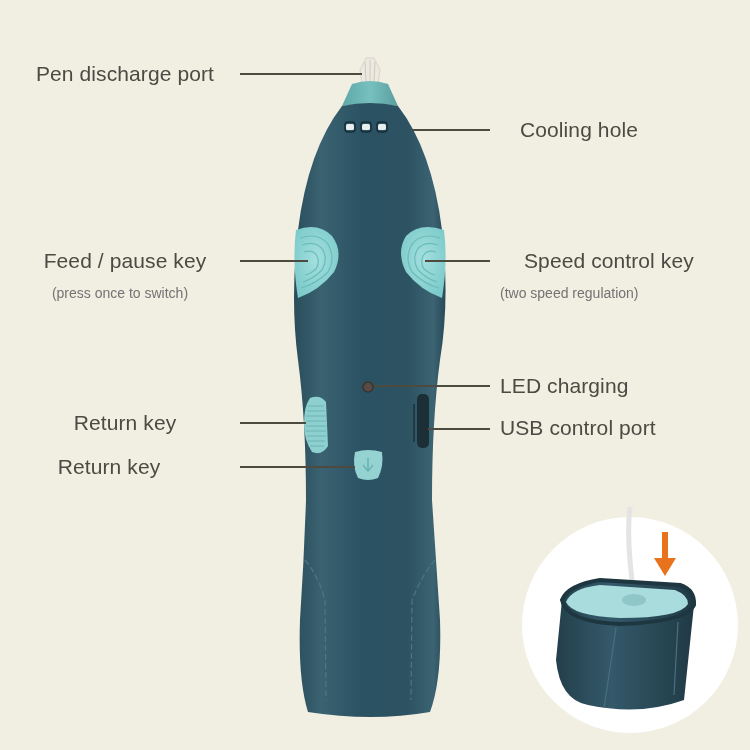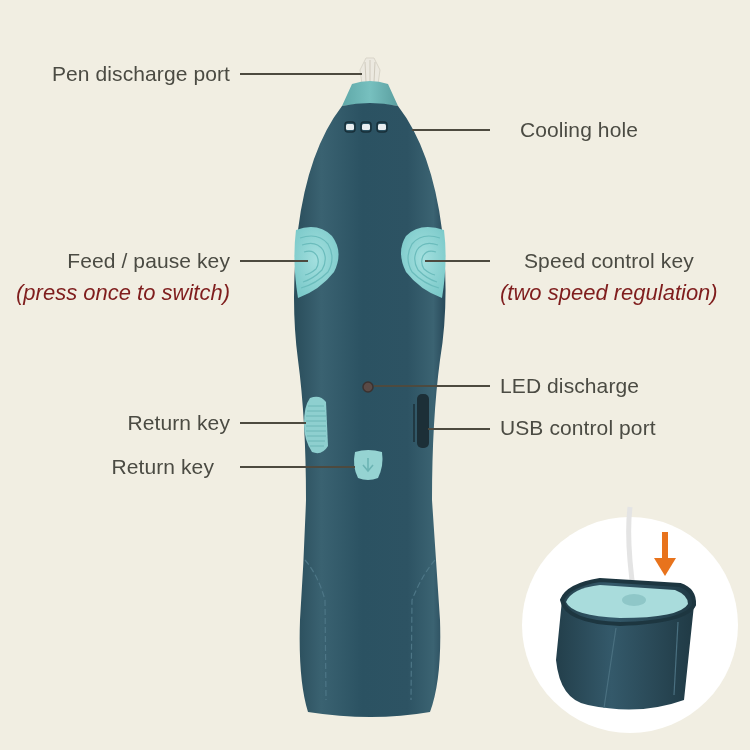--- a/index.html
+++ b/index.html
@@ -14,27 +14,26 @@
     .label {
       position: absolute;
       font-size: 21px;
       line-height: 24px;
       color: #4b4b43;
       white-space: nowrap;
       letter-spacing: 0.1px;
     }
     .sub {
       position: absolute;
-      font-size: 22px;
+      font-size: 14px;
       line-height: 20px;
-      color: #7f1d1d;
+      color: #737373;
       white-space: nowrap;
-      font-style: italic;
     }
-    .right { text-align: right; }
+    .right { text-align: center; }
     .leader {
       position: absolute;
       height: 2px;
       background: #4d4a3f;
     }
     svg { position: absolute; left: 0; top: 0; }
   </style>
 </head>
 <body>
 
@@ -173,18 +172,18 @@
   <div class="leader" style="left:240px; top:466px; width:115px;"></div>
 
   <div class="leader" style="left:412px; top:129px; width:78px;"></div>
   <div class="label" style="left:500px; top:118px;margin-left:20px;">Cooling hole</div>
 
   <div class="leader" style="left:425px; top:260px; width:65px;"></div>
   <div class="label" style="left:524px; top:249px;">Speed control key</div>
   <div class="sub" style="left:500px; top:283px;">(two speed regulation)</div>
 
   <div class="leader" style="left:374px; top:385px; width:116px;"></div>
-  <div class="label" style="left:500px; top:374px;">LED discharge</div>
+  <div class="label" style="left:500px; top:374px;">LED charging</div>
 
   <div class="leader" style="left:428px; top:428px; width:62px;"></div>
   <div class="label" style="left:500px; top:416px;">USB control port</div>
 
 </div>
 
 </body></html>

